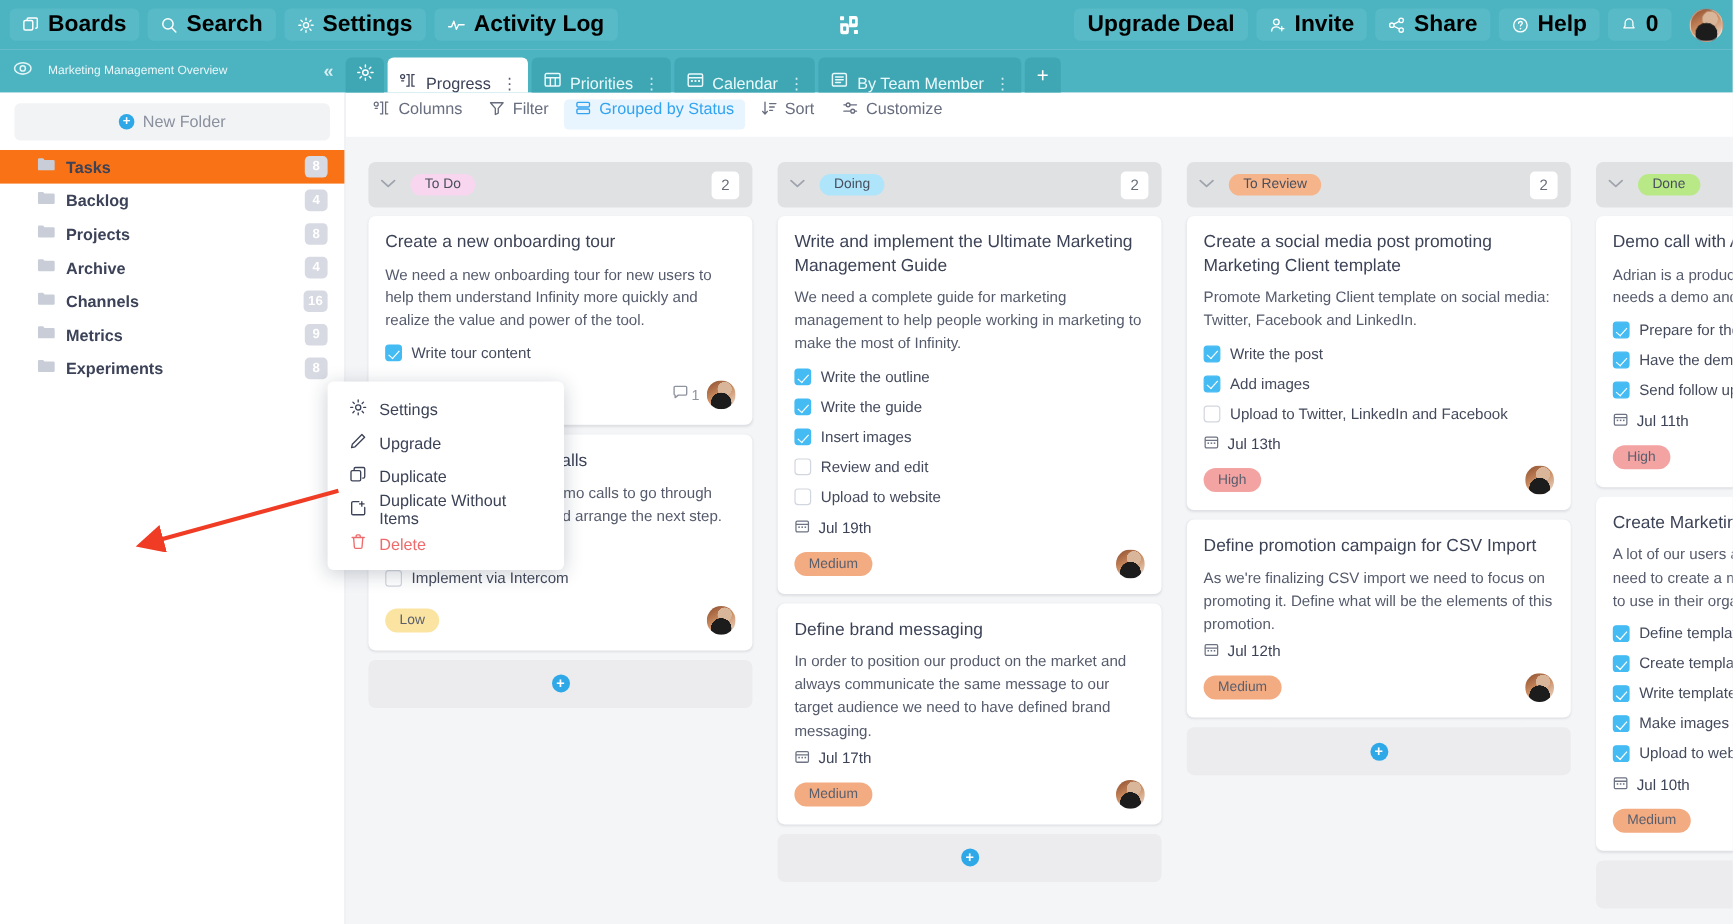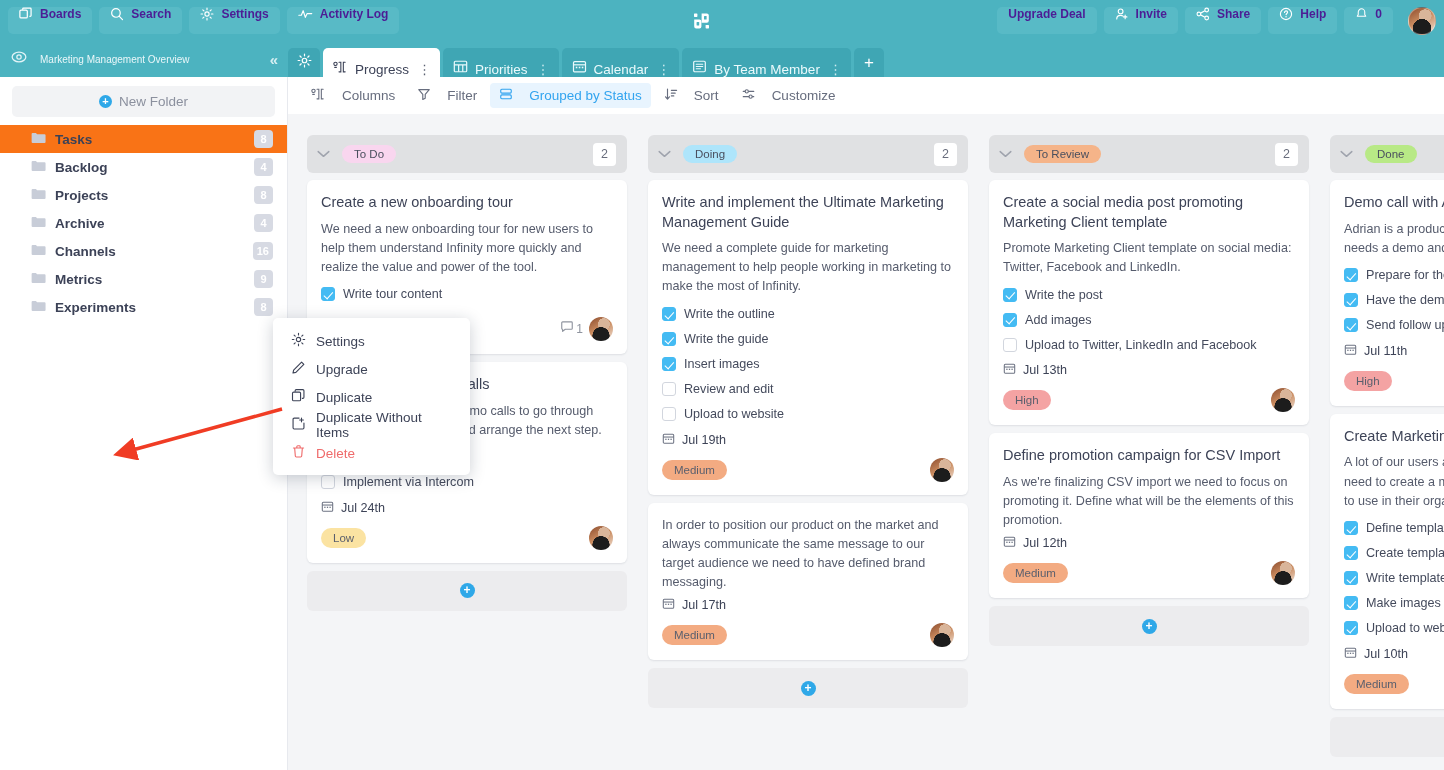--- a/index.html
+++ b/index.html
@@ -11,24 +11,24 @@
   }
   body { position: relative; }
 
   
   .topbar {
     position: absolute; top: 0; left: 0; width: 1444px; height: 41px;
     background: #4cb3c0; display: flex; align-items: center;
     padding: 0 8px; z-index: 40;
   }
   .tb-btn {
-    display: flex; align-items: flex-start; gap: 7px;
+    display: flex; align-items: center; gap: 7px;
     height: 27px; padding: 0 11px; margin-right: 7px;
     background: #58bac6; border-radius: 5px;
-    color: #4c1d95; font-size: 12px; font-weight: bold;
+    color: #000000; font-size: 19px; font-weight: bold;
     cursor: pointer; white-space: nowrap;
   }
   .tb-btn svg { display: block; }
   .tb-spacer { flex: 1; }
   .tb-right { display: flex; align-items: center; }
   .avatar {
     width: 28px; height: 28px; border-radius: 50%;
     background:
       radial-gradient(circle at 50% 78%, #1c1c1c 0 38%, transparent 39%),
       radial-gradient(circle at 62% 30%, #d9b59a 0 26%, transparent 27%),
@@ -98,21 +98,21 @@
     display: flex; align-items: center; justify-content: center; padding: 0 4px;
   }
 
   
   .board-toolbar {
     position: absolute; top: 77px; left: 288px; width: 1156px; height: 37px;
     background: #ffffff; display: flex; align-items: center; padding-left: 14px;
     gap: 4px; z-index: 10;
   }
   .tool {
-    display: flex; align-items: center; gap: 16px; height: 25px;
+    display: flex; gap: 6px; height: 25px;
     padding: 0 9px; border-radius: 4px; font-size: 13.5px;
     color: #676d7e; cursor: pointer; white-space: nowrap;
   }
   .tool.active { background: #e8f4fe; color: #32a4ef; }
 
   
   .board {
     position: absolute; top: 114px; left: 288px; width: 1156px; height: 656px;
     background: #f4f5f7; display: flex; gap: 21px; padding: 21px 0 0 19px;
     overflow: hidden;
@@ -483,30 +483,20 @@
         <div class="card-title">Follow up after demo calls</div>
         <div class="card-desc">Send an email after our demo calls to go through everything from the call and arrange the next step.</div>
         <div class="check-row">
           <span class="box"></span>
           <span>Write email</span>
         </div>
         <div class="check-row">
           <span class="box"></span>
           <span>Implement via Intercom</span>
         </div>
-        <div class="date-row">
-          <span><svg width="13" height="13" viewBox="0 0 16 16">
-              <rect x="1.6" y="2.8" width="12.8" height="11" rx="1.3" fill="none" stroke="#6d7383" stroke-width="1.3"></rect>
-              <path d="M1.6 6.2h12.8" stroke="#6d7383" stroke-width="1.3"></path>
-              <rect x="4" y="8.2" width="1.6" height="1.6" fill="#6d7383"></rect>
-              <rect x="7.2" y="8.2" width="1.6" height="1.6" fill="#6d7383"></rect>
-              <rect x="10.4" y="8.2" width="1.6" height="1.6" fill="#6d7383"></rect>
-            </svg></span>
-          <span>Jul 24th</span>
-        </div>
         <div class="card-foot">
           <span class="prio" style="background:#fbe3a2">Low</span>
           <span class="foot-right">
             <span class="av-sm"></span>
           </span>
         </div>
       </div>
       <div class="add-card">
         <span class="plus-circle big">+</span>
       </div>
@@ -553,20 +543,21 @@
           <span>Jul 19th</span>
         </div>
         <div class="card-foot">
           <span class="prio" style="background:#f3ab82">Medium</span>
           <span class="foot-right">
             <span class="av-sm"></span>
           </span>
         </div>
       </div>
       <div class="card">
+        <div class="card-title">Define brand messaging</div>
         <div class="card-desc">In order to position our product on the market and always communicate the same message to our target audience we need to have defined brand messaging.</div>
         <div class="date-row">
           <span><svg width="13" height="13" viewBox="0 0 16 16">
               <rect x="1.6" y="2.8" width="12.8" height="11" rx="1.3" fill="none" stroke="#6d7383" stroke-width="1.3"></rect>
               <path d="M1.6 6.2h12.8" stroke="#6d7383" stroke-width="1.3"></path>
               <rect x="4" y="8.2" width="1.6" height="1.6" fill="#6d7383"></rect>
               <rect x="7.2" y="8.2" width="1.6" height="1.6" fill="#6d7383"></rect>
               <rect x="10.4" y="8.2" width="1.6" height="1.6" fill="#6d7383"></rect>
             </svg></span>
           <span>Jul 17th</span>

